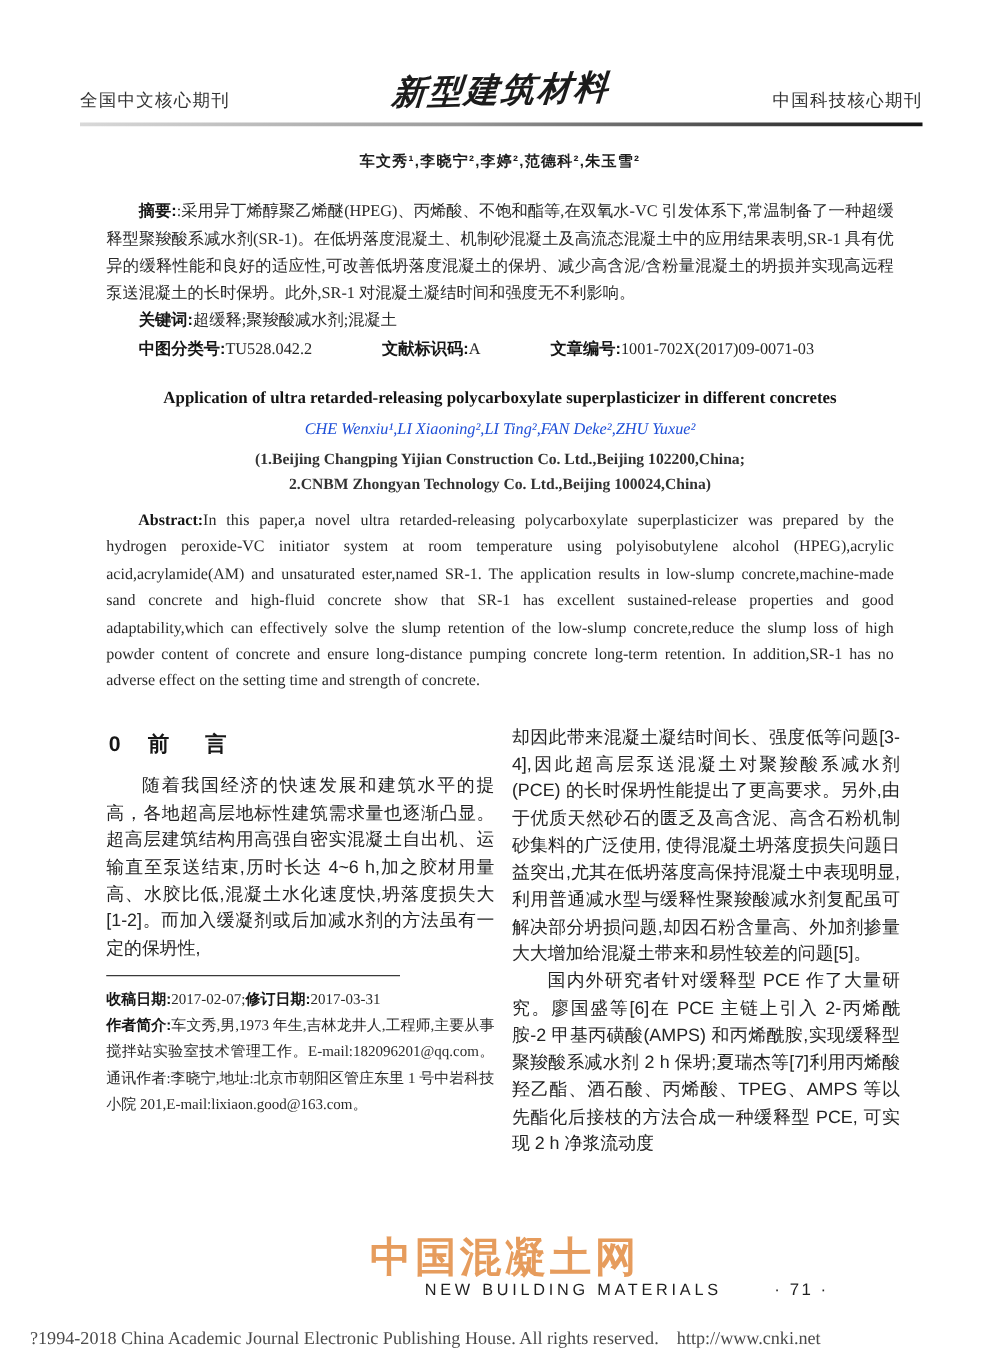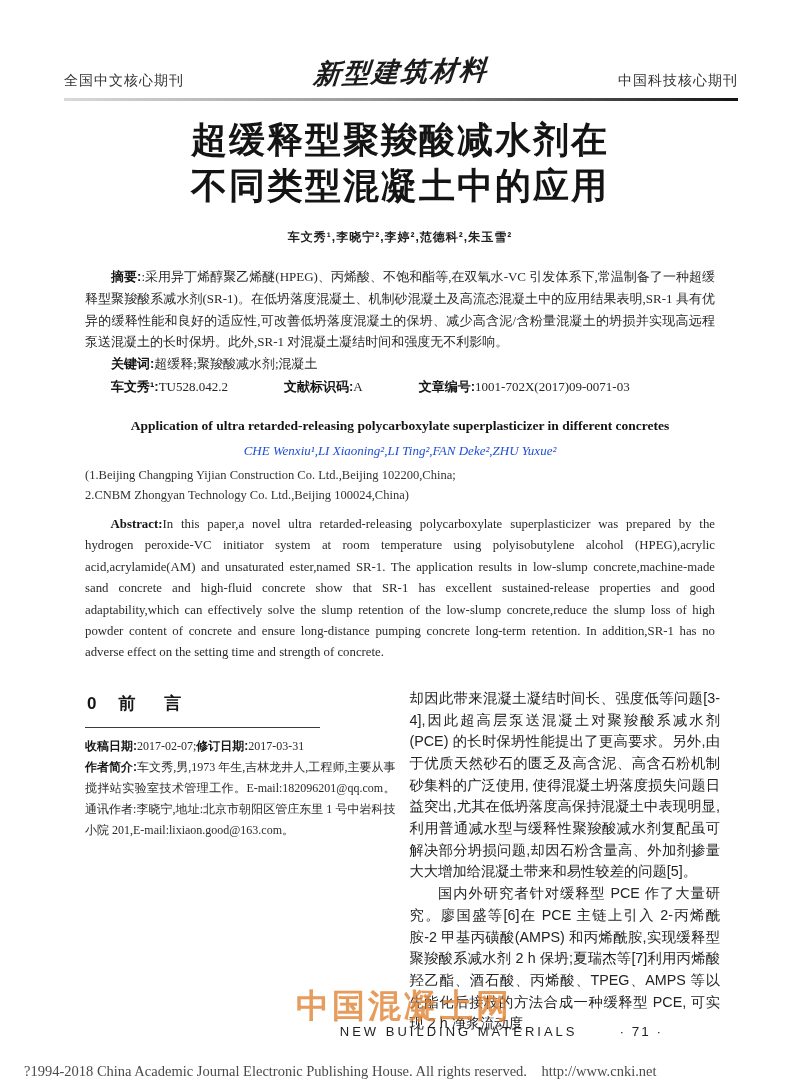--- a/index.html
+++ b/index.html
@@ -36,21 +36,21 @@
                 font-family: "Liberation Serif", serif; }
   .class-line .seg { white-space: nowrap; text-indent: 0; }
   .class-line .seg:first-child { padding-left: 2em; }
 
   
   .en-zone { margin: 18px 85px 0 85px; font-family: "Liberation Serif", serif; }
   .en-title { text-align: center; font-weight: bold; font-size: 13.5px; color: #141414;
               line-height: 20px; }
   .en-authors { text-align: center; font-style: italic; font-size: 13px; margin-top: 7px;
                 color: #1d4ed8; }
-  .en-affil { font-size: 12.5px; margin-top: 6px; color: #333; line-height: 20px; }
+  .en-affil { text-align: center; font-size: 12.5px; margin-top: 6px; color: #333; line-height: 20px; font-weight: bold; }
   .en-abstract { margin-top: 9px; font-size: 12.8px; line-height: 21.4px; text-align: justify;
                  color: #2a2a2a; }
   .en-abstract .meta-label { font-family: "Liberation Serif", serif; }
   .en-abstract.indent { text-indent: 2em; }
 
   
   .body-cols { display: flex; gap: 14px; margin: 24px 80px 0 85px; }
   .col { flex: 1; min-width: 0; }
   .sec-heading { font-size: 17px; font-weight: bold; color: #161616; display: flex;
                  align-items: baseline; gap: 22px; margin: 4px 0 12px 2px; }
@@ -81,32 +81,28 @@
 
 <div class="page">
 
   <div class="header-row">
     <span class="header-badge">全国中文核心期刊</span>
     <span class="logo-calligraphy">新型建筑材料</span>
     <span class="header-badge">中国科技核心期刊</span>
   </div>
   <div class="header-rule"></div>
 
-  <h1 class="article-title">
-    <div>超缓释型聚羧酸减水剂在</div>
-    <div>不同类型混凝土中的应用</div>
-  </h1>
 
   <div class="authors-cn">车文秀¹,李晓宁²,李婷²,范德科²,朱玉雪²</div>
 
   <div class="meta-zone">
     <p class="meta-par indent"><span class="meta-label">摘要:</span><span>:采用异丁烯醇聚乙烯醚(HPEG)、丙烯酸、不饱和酯等,在双氧水-VC 引发体系下,常温制备了一种超缓释型聚羧酸系减水剂(SR-1)。在低坍落度混凝土、机制砂混凝土及高流态混凝土中的应用结果表明,SR-1 具有优异的缓释性能和良好的适应性,可改善低坍落度混凝土的保坍、减少高含泥/含粉量混凝土的坍损并实现高远程泵送混凝土的长时保坍。此外,SR-1 对混凝土凝结时间和强度无不利影响。</span></p>
     <p class="meta-par indent"><span class="meta-label">关键词:</span><span>超缓释;聚羧酸减水剂;混凝土</span></p>
     <div class="class-line">
-      <span class="seg"><span class="meta-label">车文秀¹:</span><span>TU528.042.2</span></span>
+      <span class="seg"><span class="meta-label">中图分类号:</span><span>TU528.042.2</span></span>
       <span class="seg"><span class="meta-label">文献标识码:</span><span>A</span></span>
       <span class="seg"><span class="meta-label">文章编号:</span><span>1001-702X(2017)09-0071-03</span></span>
     </div>
   </div>
 
   <div class="en-zone">
     <div class="en-title">Application of ultra retarded-releasing polycarboxylate superplasticizer in different concretes</div>
     <div class="en-authors">CHE Wenxiu¹,LI Xiaoning²,LI Ting²,FAN Deke²,ZHU Yuxue²</div>
     <div class="en-affil">
       <div>(1.Beijing Changping Yijian Construction Co. Ltd.,Beijing 102200,China;</div>
@@ -114,20 +110,21 @@
     </div>
     <p class="en-abstract indent"><span class="meta-label">Abstract:</span><span>In this paper,a novel ultra retarded-releasing polycarboxylate superplasticizer was prepared by the hydrogen peroxide-VC initiator system at room temperature using polyisobutylene alcohol (HPEG),acrylic acid,acrylamide(AM) and unsaturated ester,named SR-1. The application results in low-slump concrete,machine-made sand concrete and high-fluid concrete show that SR-1 has excellent sustained-release properties and good adaptability,which can effectively solve the slump retention of the low-slump concrete,reduce the slump loss of high powder content of concrete and ensure long-distance pumping concrete long-term retention. In addition,SR-1 has no adverse effect on the setting time and strength of concrete.</span></p>
   </div>
 
   <div class="body-cols">
     <div class="col">
       <div class="sec-heading">
         <span>0</span>
         <span class="sec-title">前 言</span>
       </div>
+      <p class="body-par indent">随着我国经济的快速发展和建筑水平的提高，各地超高层地标性建筑需求量也逐渐凸显。超高层建筑结构用高强自密实混凝土自出机、运输直至泵送结束,历时长达 4~6 h,加之胶材用量高、水胶比低,混凝土水化速度快,坍落度损失大[1-2]。而加入缓凝剂或后加减水剂的方法虽有一定的保坍性,</p>
       <div class="footnote-divider"></div>
       <div class="footnote">
         <div><span class="meta-label">收稿日期:</span><span>2017-02-07;</span><span class="meta-label">修订日期:</span><span>2017-03-31</span></div>
         <div><span class="meta-label">作者简介:</span><span>车文秀,男,1973 年生,吉林龙井人,工程师,主要从事搅拌站实验室技术管理工作。E-mail:182096201@qq.com。通讯作者:李晓宁,地址:北京市朝阳区管庄东里 1 号中岩科技小院 201,E-mail:lixiaon.good@163.com。</span></div>
       </div>
     </div>
     <div class="col">
       <p class="body-par">却因此带来混凝土凝结时间长、强度低等问题[3-4],因此超高层泵送混凝土对聚羧酸系减水剂(PCE) 的长时保坍性能提出了更高要求。另外,由于优质天然砂石的匮乏及高含泥、高含石粉机制砂集料的广泛使用, 使得混凝土坍落度损失问题日益突出,尤其在低坍落度高保持混凝土中表现明显,利用普通减水型与缓释性聚羧酸减水剂复配虽可解决部分坍损问题,却因石粉含量高、外加剂掺量大大增加给混凝土带来和易性较差的问题[5]。</p>
       <p class="body-par indent">国内外研究者针对缓释型 PCE 作了大量研究。廖国盛等[6]在 PCE 主链上引入 2-丙烯酰胺-2 甲基丙磺酸(AMPS) 和丙烯酰胺,实现缓释型聚羧酸系减水剂 2 h 保坍;夏瑞杰等[7]利用丙烯酸羟乙酯、酒石酸、丙烯酸、TPEG、AMPS 等以先酯化后接枝的方法合成一种缓释型 PCE, 可实现 2 h 净浆流动度</p>
     </div>

